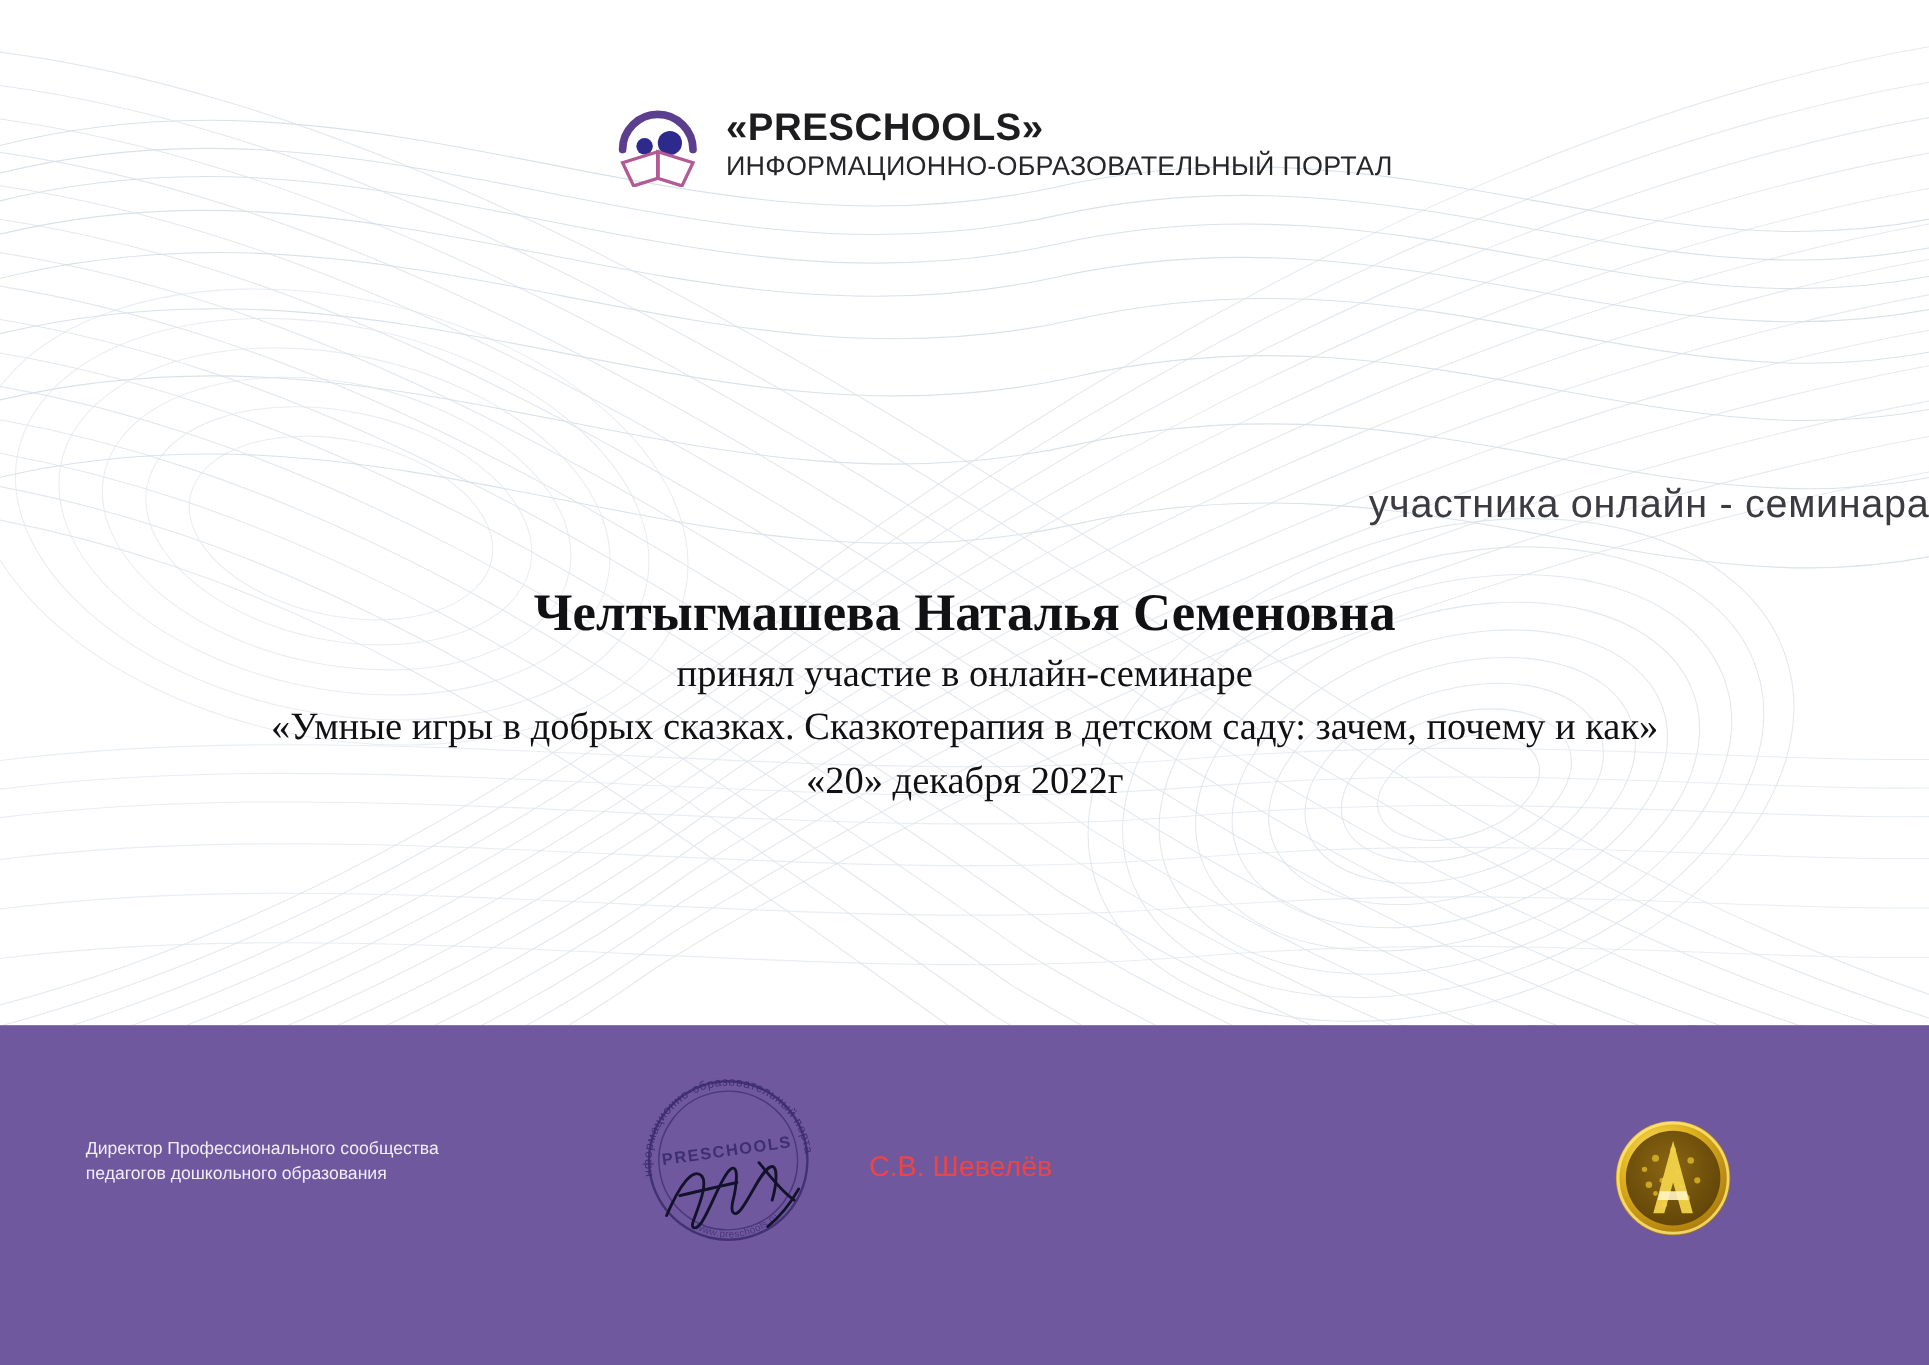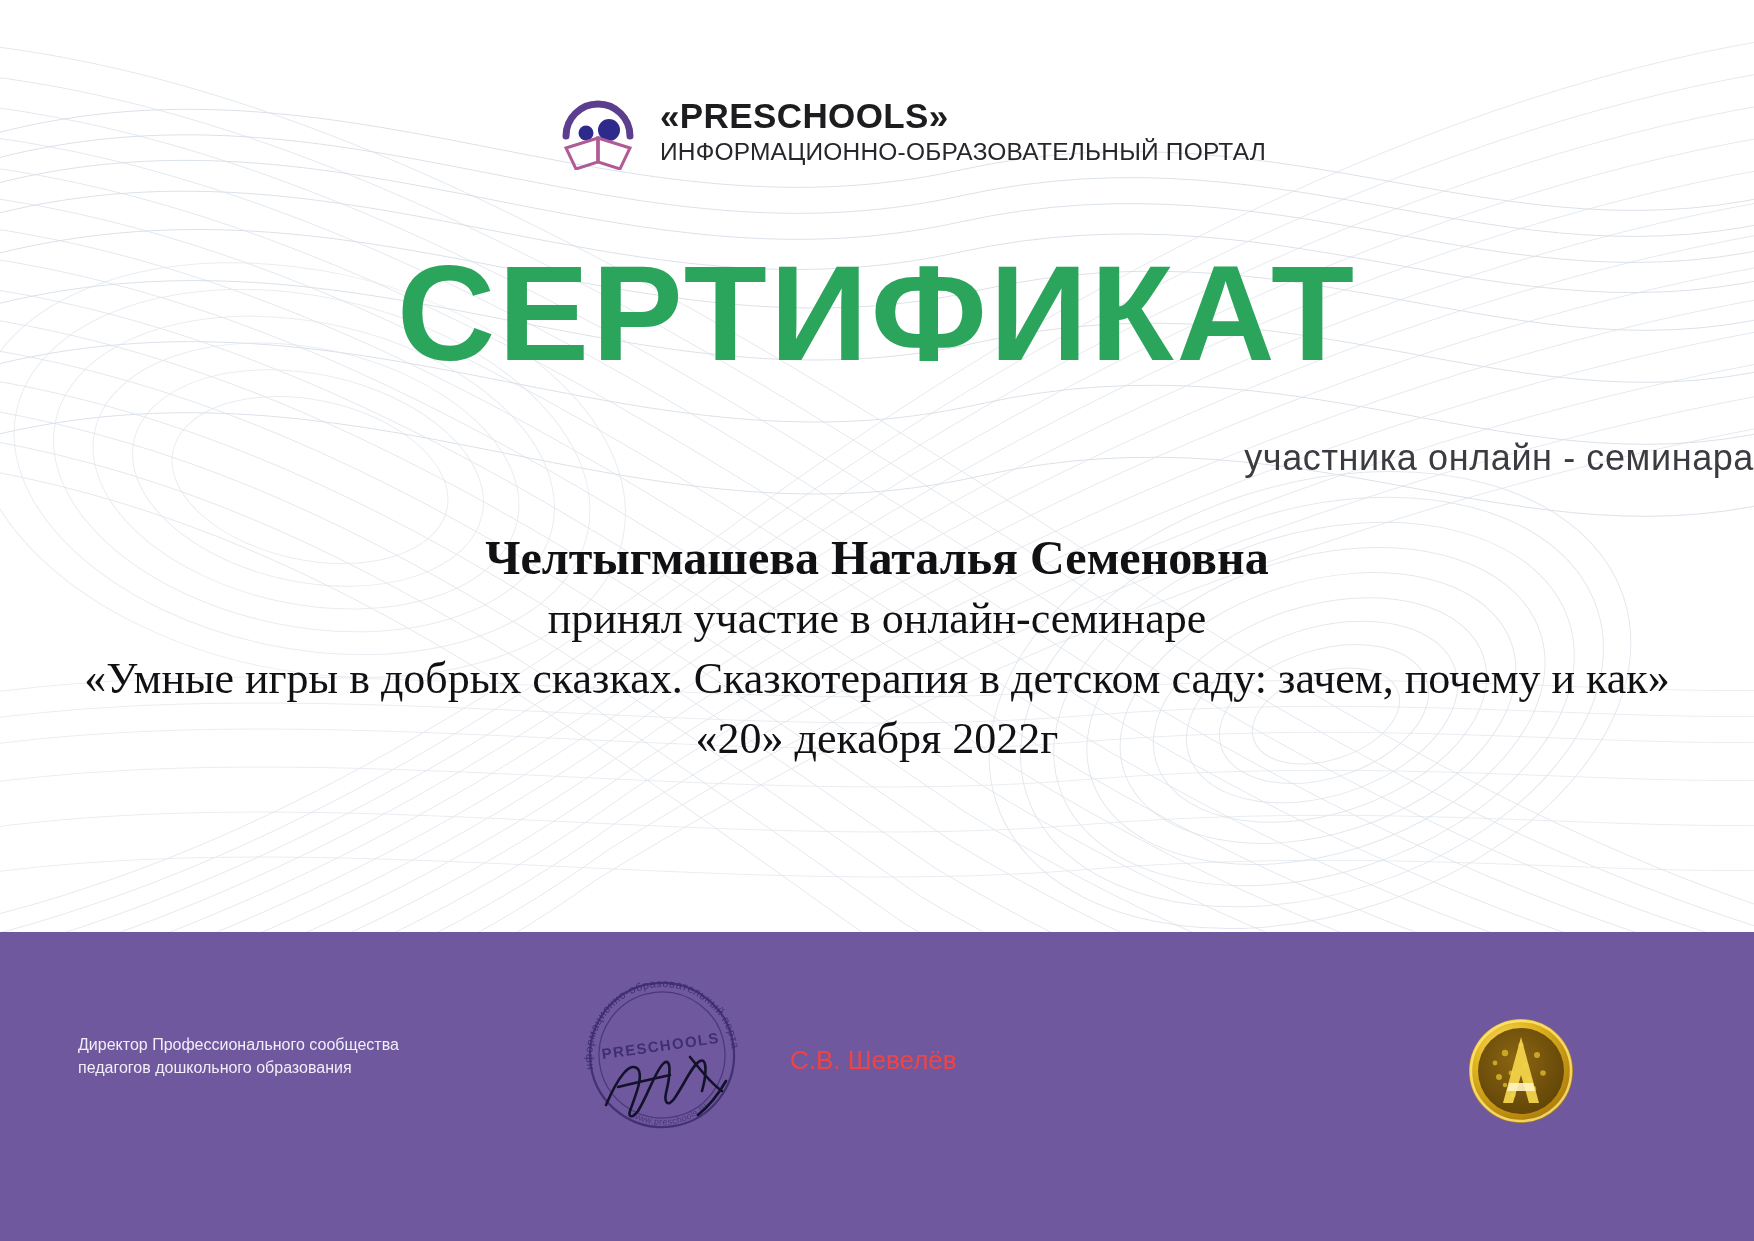--- a/index.html
+++ b/index.html
@@ -109,21 +109,21 @@
     font-family: "Liberation Serif", serif;
     color: #111114;
   }
   .recipient {
     font-size: 48px;
     font-weight: bold;
     line-height: 1.18;
     white-space: nowrap;
   }
   .body-line {
-    font-size: 44px;
+    font-size: 35px;
     font-weight: normal;
     line-height: 1.28;
     white-space: nowrap;
     margin-top: 4px;
   }
 
   
   .footer {
     position: absolute;
     left: 0;
@@ -312,21 +312,20 @@
       <path d="M46 46 L14 56 L24 77 L46 70 Z" fill="none" stroke="#B05A96" stroke-width="3"></path>
       <path d="M46 46 L78 56 L68 77 L46 70 Z" fill="none" stroke="#B05A96" stroke-width="3"></path>
       <path d="M46 46 L46 70" fill="none" stroke="#B05A96" stroke-width="3"></path>
     </svg>
     <div class="logo-text">
       <div class="logo-name">«PRESCHOOLS»</div>
       <div class="logo-tagline">ИНФОРМАЦИОННО-ОБРАЗОВАТЕЛЬНЫЙ ПОРТАЛ</div>
     </div>
   </div>
 
-  <div class="headline">СЕРТИФИКАТ</div>
   <div class="subhead">участника онлайн - семинара</div>
 
   <div class="body-block">
     <div class="recipient">Челтыгмашева Наталья Семеновна</div>
     <div class="body-line">принял участие в онлайн-семинаре</div>
     <div class="body-line">«Умные игры в добрых сказках. Сказкотерапия в детском саду: зачем, почему и как»</div>
     <div class="body-line">«20» декабря 2022г</div>
   </div>
 
   <div class="footer"></div>

